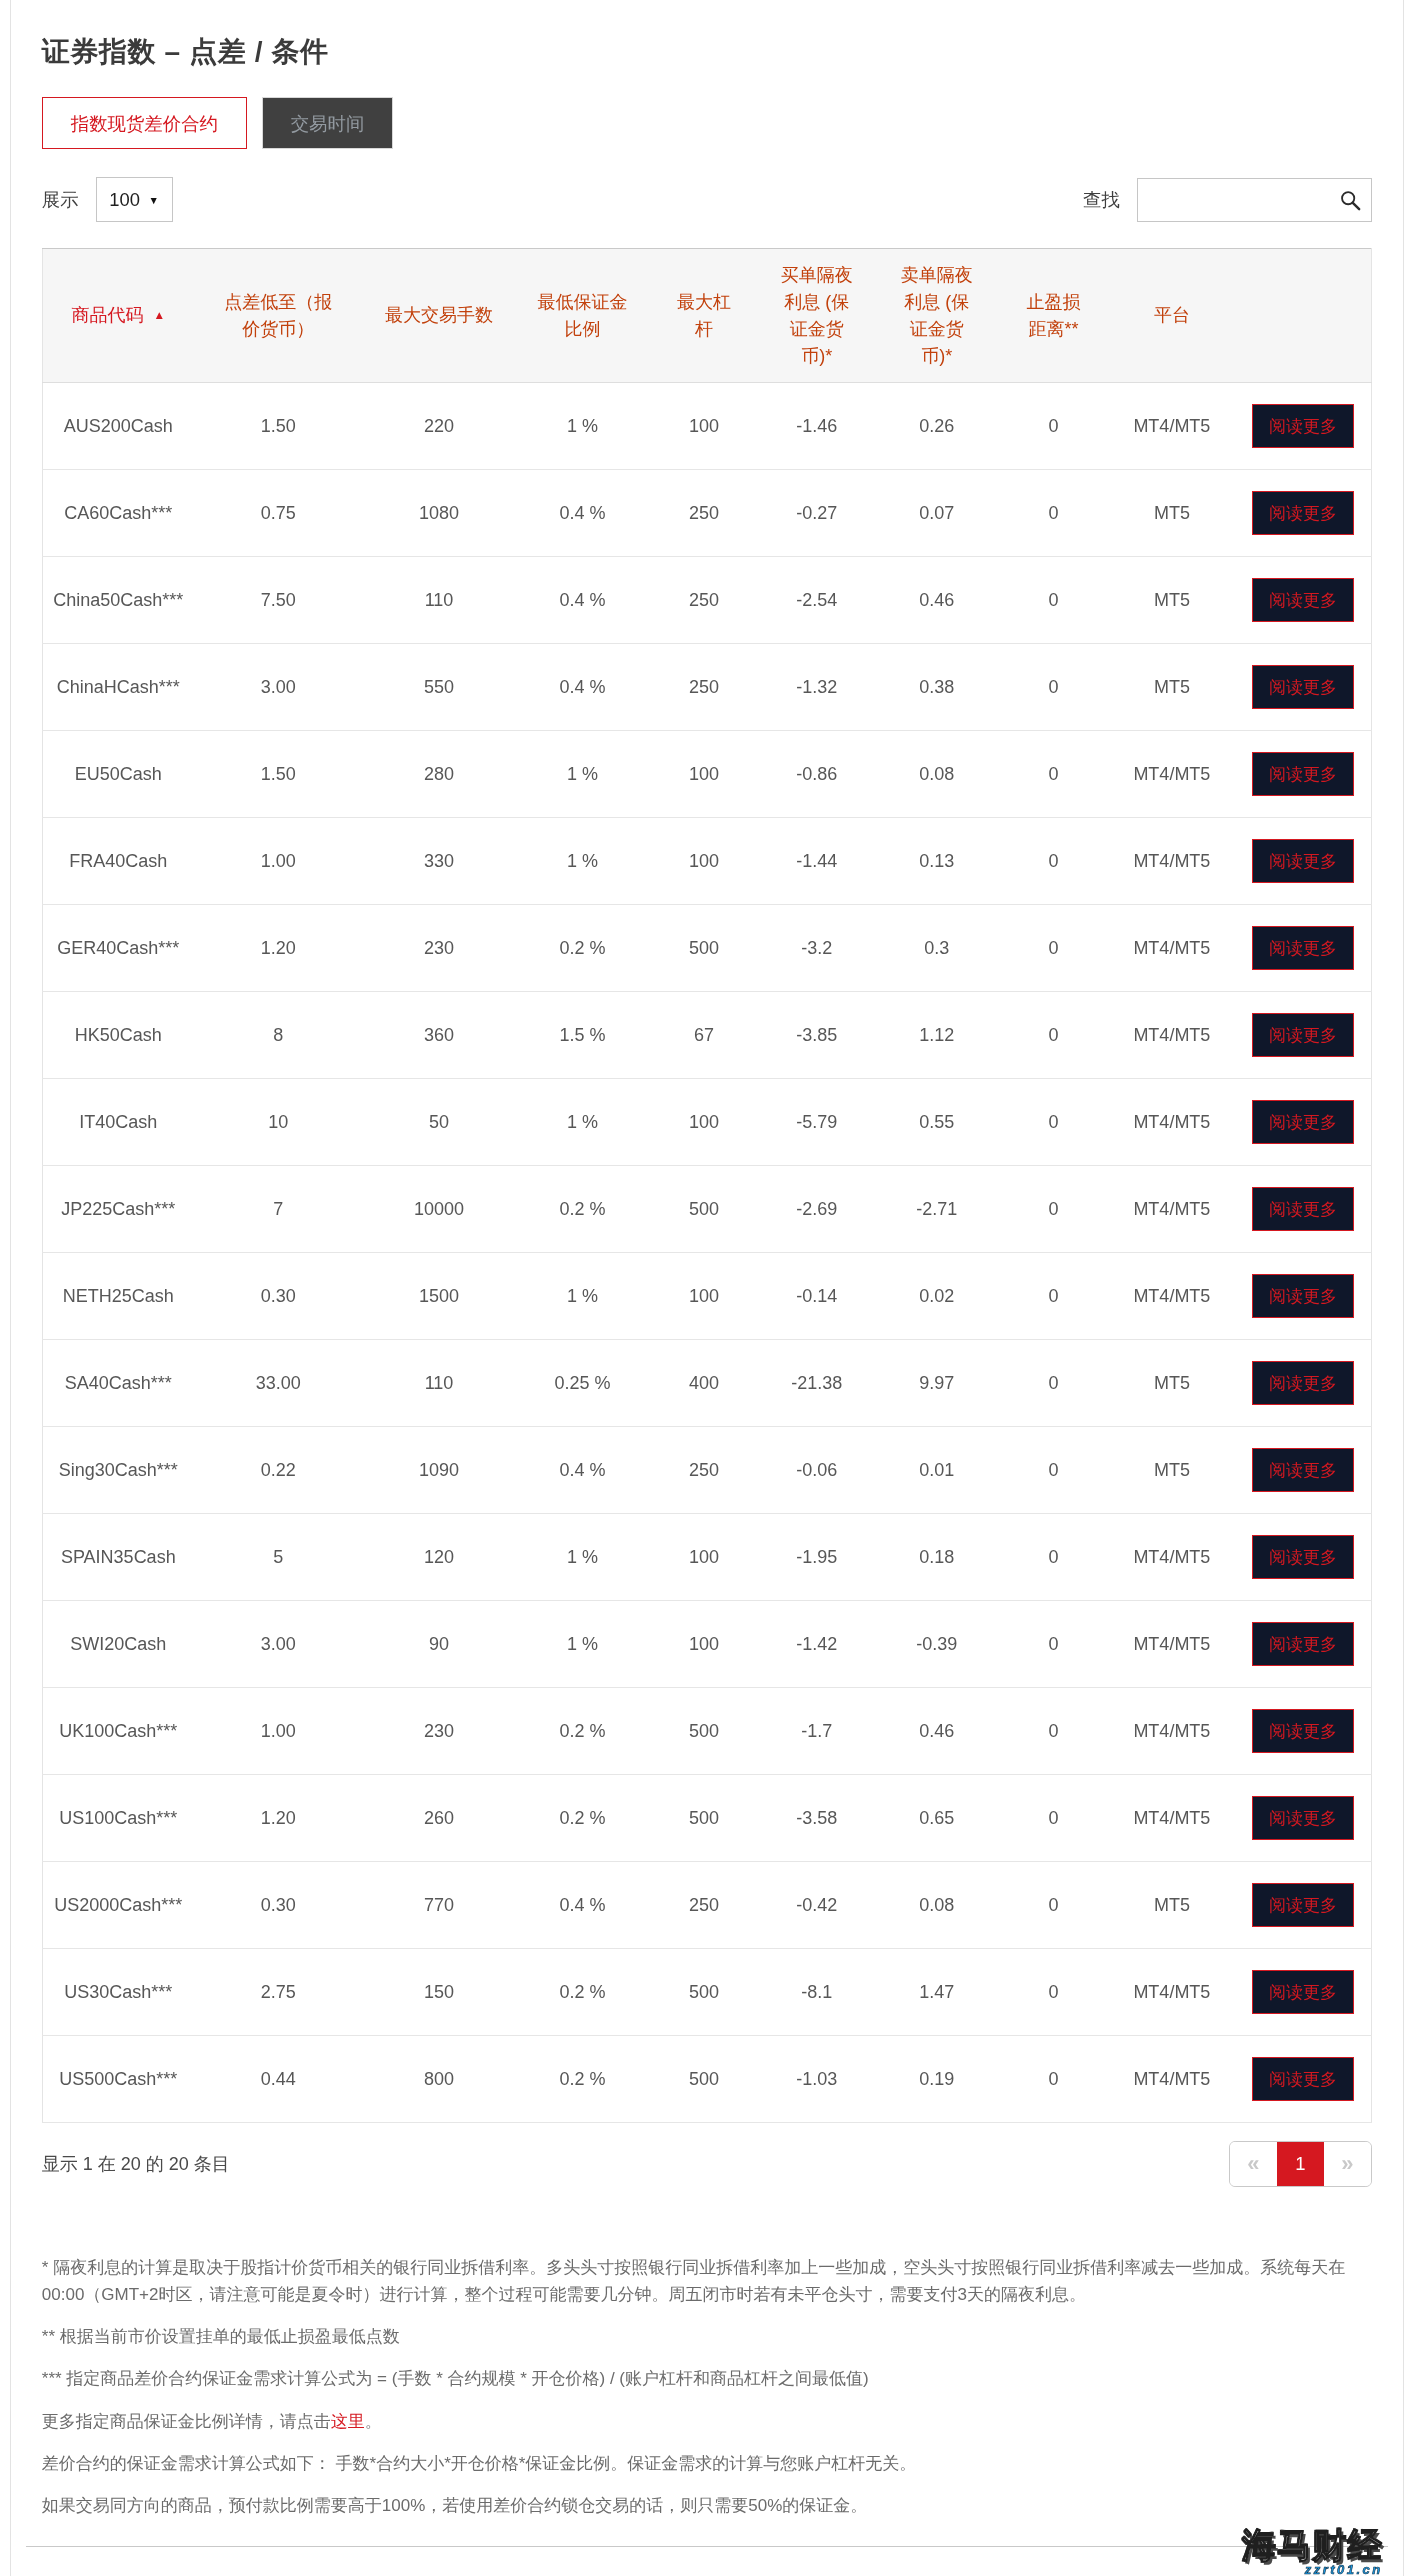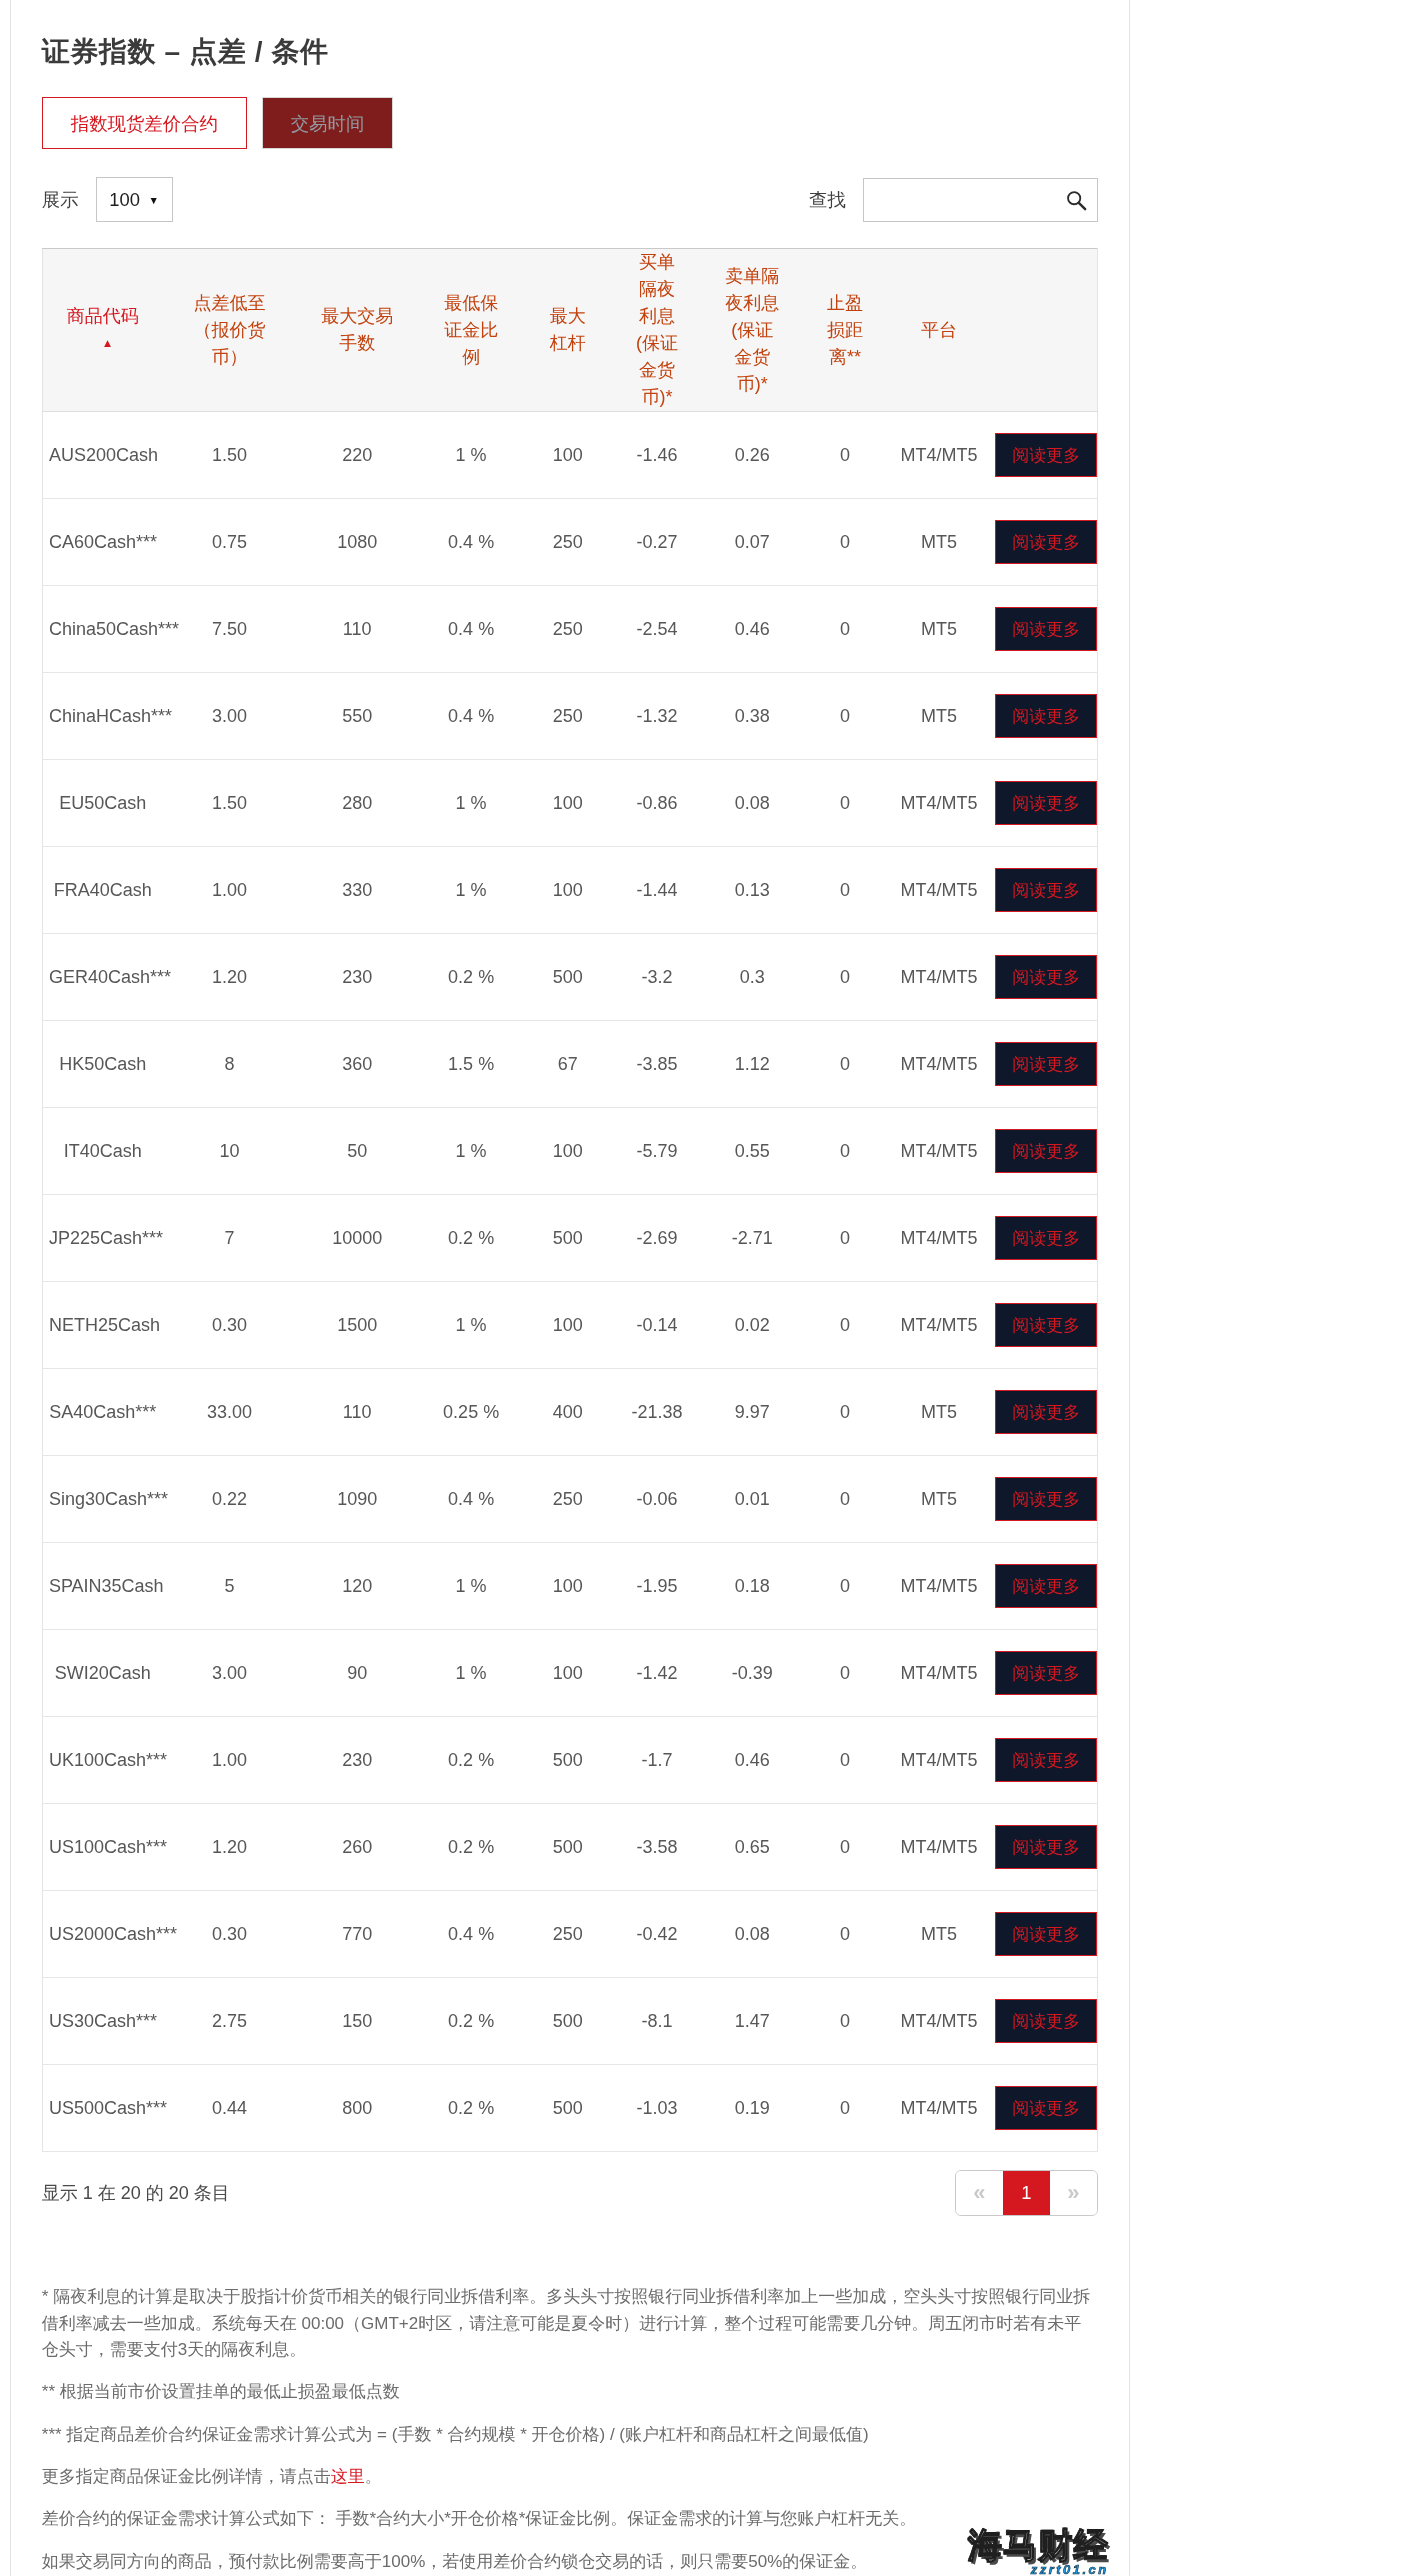--- a/index.html
+++ b/index.html
@@ -8,34 +8,34 @@
   }
   html,body{margin:0;padding:0;}
   body{
     width:1414px;height:2576px;overflow:hidden;position:relative;
     background:#ffffff;
     font-family:"Liberation Sans","DejaVu Sans",sans-serif;
     -webkit-font-smoothing:antialiased;
   }
   .page{
     position:relative;box-sizing:border-box;
-    margin:0 9.8px;width:1120px;height:2576px;
+    margin:0 9.8px;width:1394px;height:2576px;
     border-left:0.6px solid #e3e3e3;border-right:0.6px solid #e3e3e3;
     padding:33px 31px 0;
   }
   .page-title{
     margin:0 0 26px;font-size:28px;font-weight:700;color:#3b3b3b;letter-spacing:0.6px;
   }
   .tabs{display:flex;gap:14.8px;margin-bottom:28px;}
   .tab{
     font-size:18.4px;height:52px;padding:0 28px;box-sizing:border-box;
     display:flex;align-items:center;justify-content:flex-start;cursor:pointer;white-space:nowrap;
   }
   .tab.active{border:1.2px solid var(--accent);color:var(--accent);background:#fff;}
-  .tab.inactive{border:0.6px solid #d8d8d8;color:#939aa1;background:#7f1d1d;}
+  .tab.inactive{border:0.6px solid #d8d8d8;color:#939aa1;background:#404040;}
 
   .controls{display:flex;justify-content:space-between;align-items:center;margin-bottom:26px;gap:27px;}
   .control-left,.control-right{display:flex;align-items:center;gap:17px;font-size:18.4px;color:#3f3f3f;}
   .select{
     min-width:77px;height:45px;border:0.6px solid #c6c6c6;background:#fff;box-sizing:border-box;
     display:flex;align-items:center;justify-content:center;gap:8.6px;font-size:18.4px;color:#1f1f1f;cursor:pointer;
   }
   .caret{font-size:10.5px;color:#111;}
   .searchbox{position:relative;width:235px;height:44px;border:0.6px solid #c6c6c6;background:#fff;box-sizing:border-box;}
   .searchbox input{

